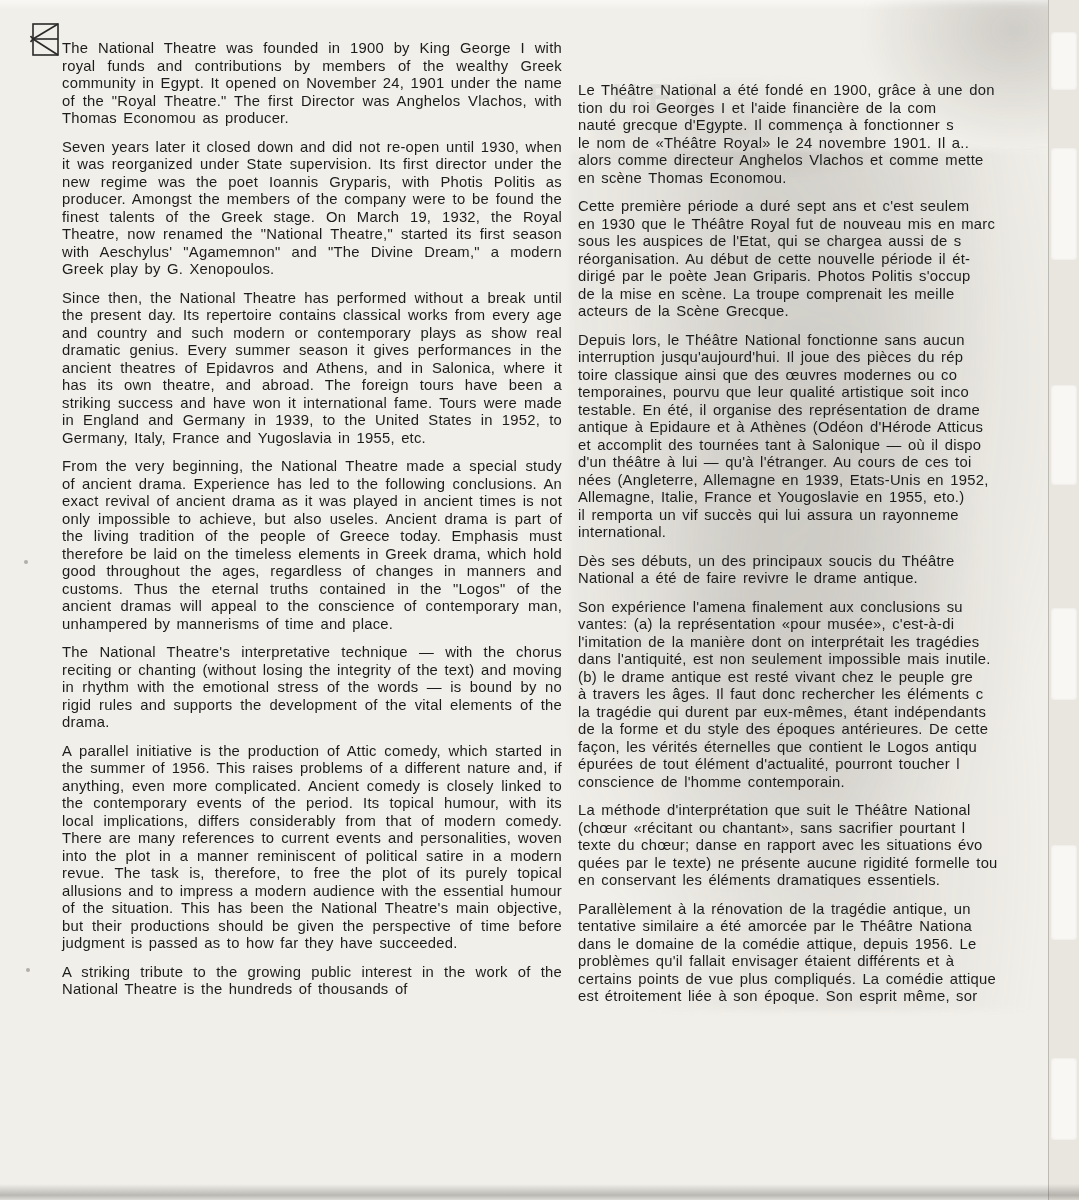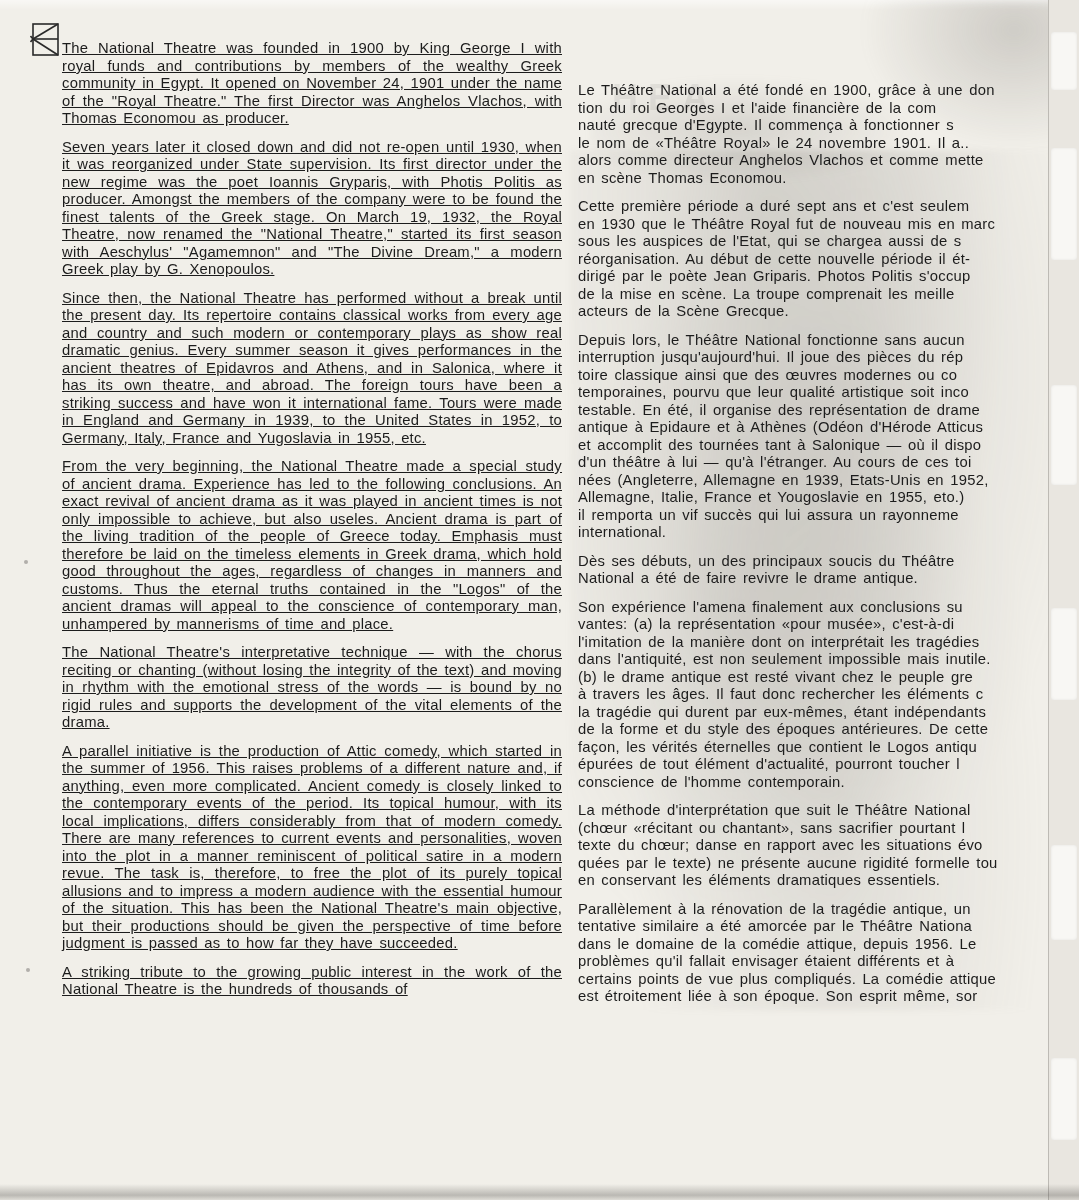--- a/index.html
+++ b/index.html
@@ -16,21 +16,21 @@
   .col-left  { left:62px;  width:500px; }
   .col-right { left:578px; width:478px; top:42px; }
   .col p {
     margin:0 0 11px 0;
     font-size:14.8px;
     line-height:17.5px;
     letter-spacing:0.25px;
     word-spacing:2px;
     color:#1c1c1c;
   }
-  .col-left p { text-align:justify;text-decoration:underline; }
+  .col-left p { text-align:justify; }
   .col-right p { text-align:left; white-space:pre-line; }
   .col-right p.after-gap { margin-top:40px; }
   
   .corner-mark { position:absolute; left:30px; top:21px; width:32px; height:38px; }
   .corner-mark svg { display:block; }
   
   .artifact { position:absolute; pointer-events:none; }
   .shade-topright {
     left:860px; top:0; width:220px; height:150px;
     background:radial-gradient(ellipse at 70% 20%, rgba(120,116,110,0.28), rgba(120,116,110,0) 70%);

